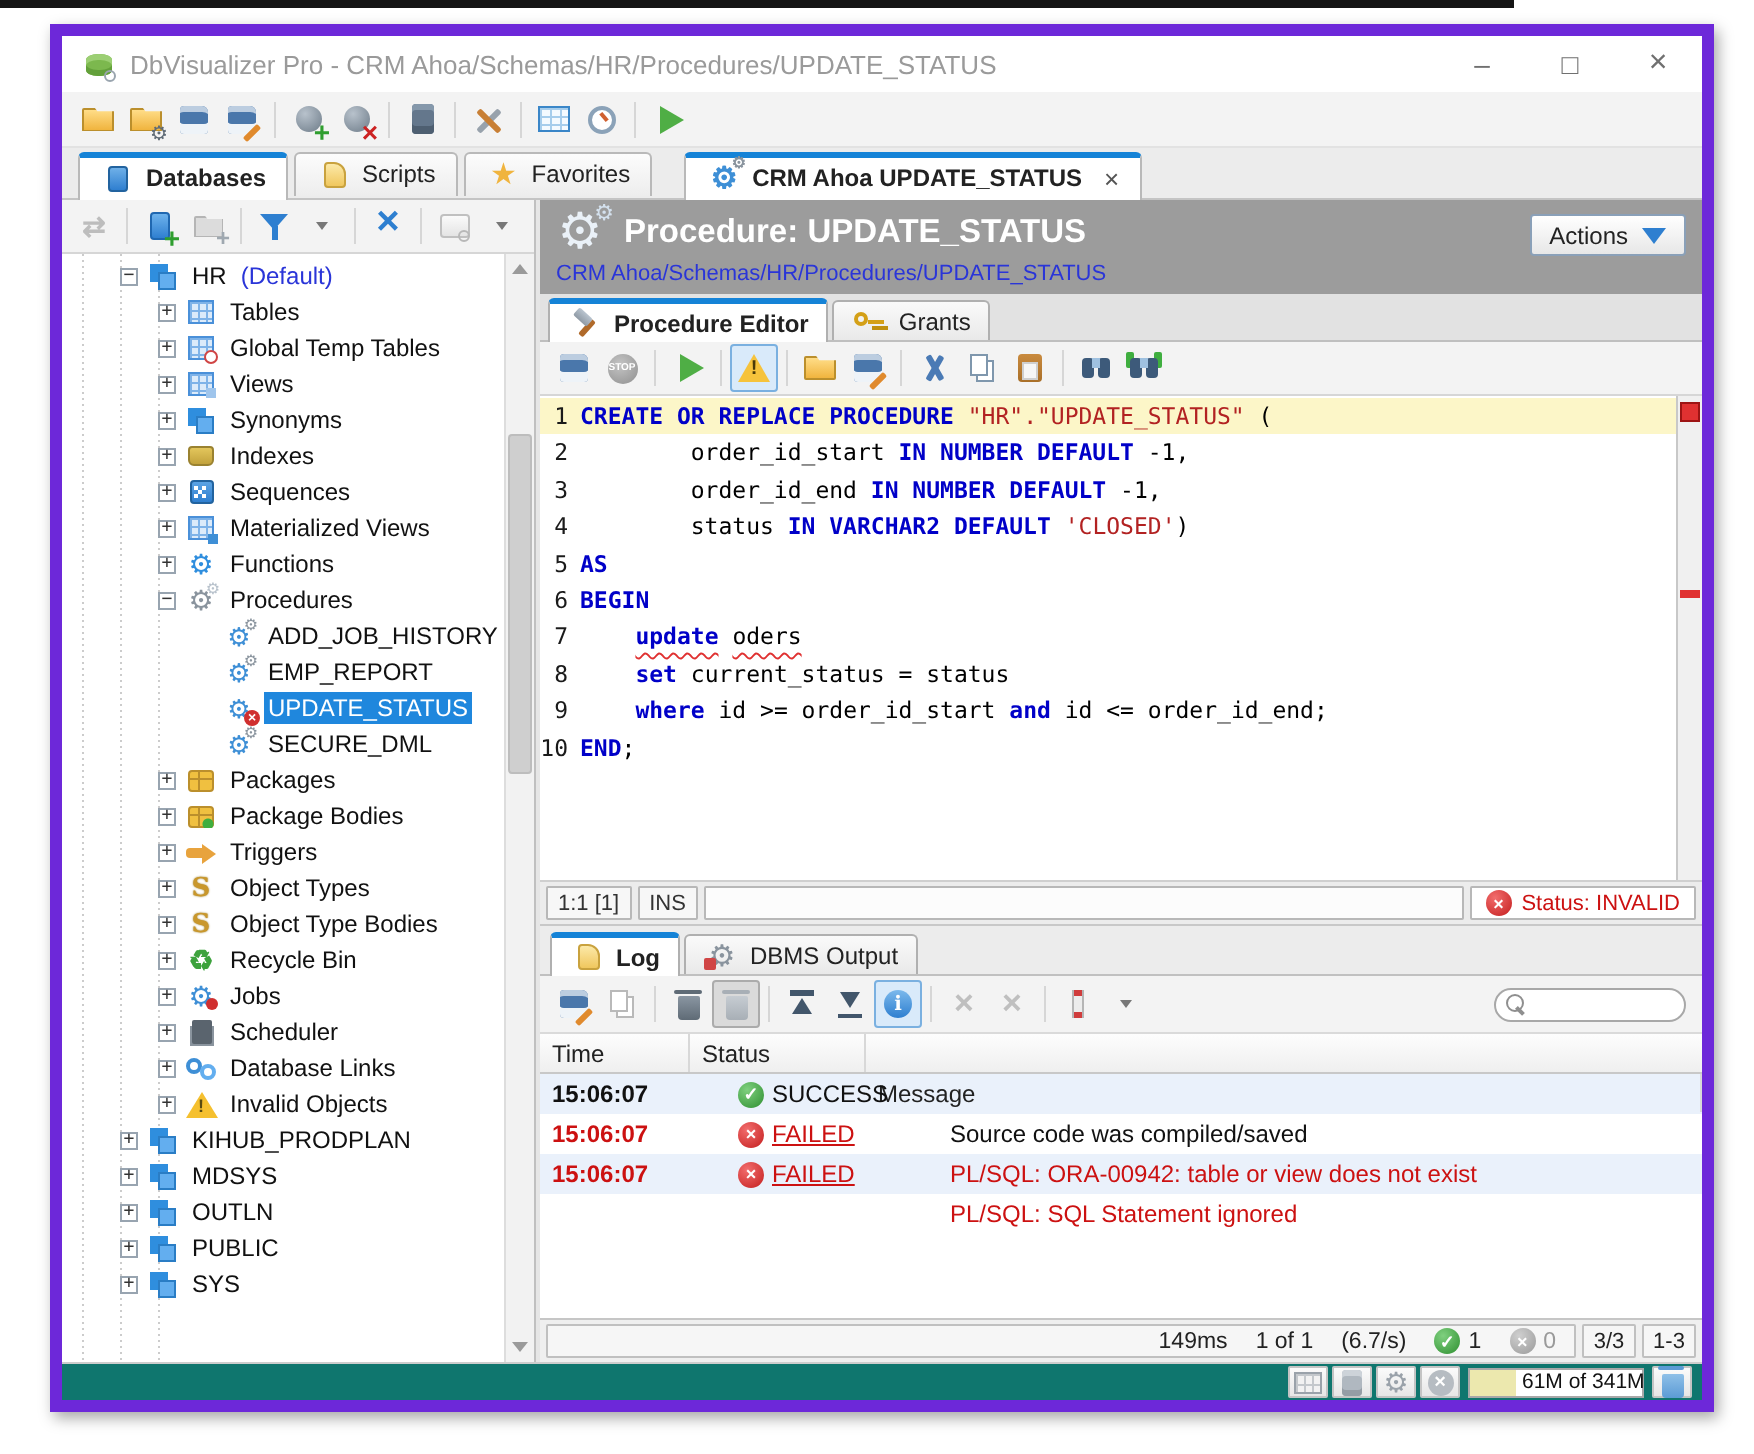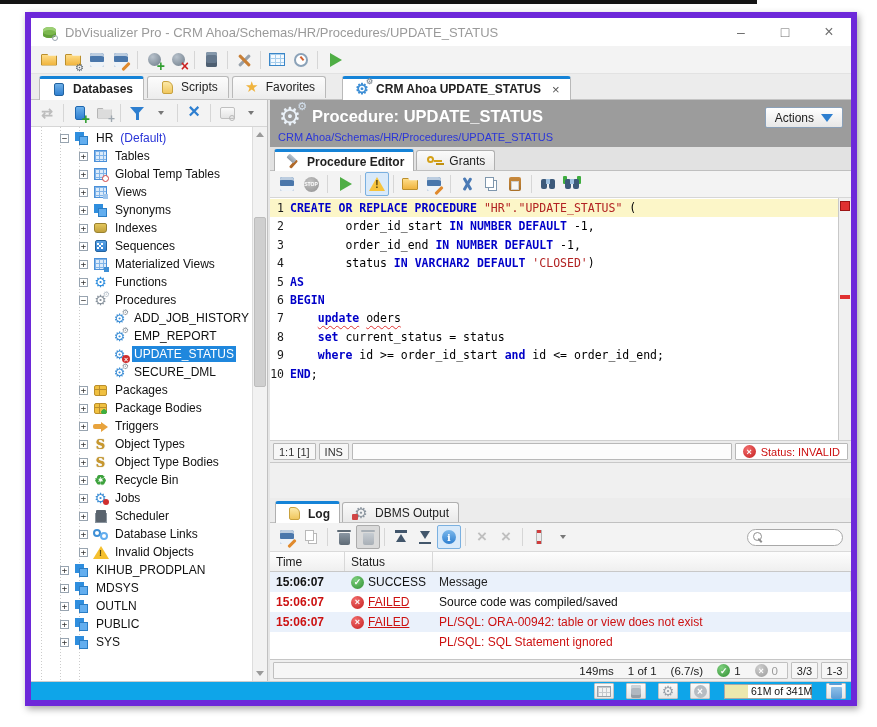--- a/index.html
+++ b/index.html
@@ -91,50 +91,50 @@
   .cell{border:1px solid #b8b8b8;background:#f7f7f7;height:17px;display:flex;align-items:center;padding:0 5px;font-size:11px;color:#333;border-radius:1px;}
   .cell.spacer{flex:1;background:#fcfcfc;}
   .cell.invalid{background:#fff;color:#cc1111;gap:5px;padding:0 7px;}
   .dot{width:13px;height:13px;border-radius:50%;color:#fff;font-size:9px;font-weight:bold;display:flex;align-items:center;justify-content:center;flex:none;}
   .dot.red{background:radial-gradient(circle at 35% 30%,#f26d6d,#c41e1e);}
   .dot.green{background:radial-gradient(circle at 35% 30%,#7fd07f,#2e8f30);}
   .dot.gray{background:radial-gradient(circle at 35% 30%,#cfcfcf,#9a9a9a);}
 
   
   .log-panel{height:219px;display:flex;flex-direction:column;background:#f0f0f0;border-top:1px solid #c8c8c8;flex:none;}
-  .log-tabs{height:25px;background:#ececec;display:flex;align-items:flex-end;padding:2px 0 0 5px;border-bottom:1px solid #c0c0c0;flex:none;margin-top:35px;}
+  .log-tabs{height:25px;background:#ececec;display:flex;align-items:flex-end;padding:2px 0 0 5px;border-bottom:1px solid #c0c0c0;flex:none;}
   .log-toolbar{height:29px;background:#f3f3f3;display:flex;align-items:center;padding:0 8px 0 5px;border-bottom:1px solid #dadada;flex:none;}
   .search{margin-left:auto;width:96px;height:17px;border:1px solid #a8a8a8;border-radius:9px;background:#fff;display:flex;align-items:center;padding-left:5px;gap:3px;}
   .search input{border:none;outline:none;flex:1;font-size:11px;background:transparent;width:60px;font-family:"Liberation Sans",sans-serif;}
   .mag{width:11px;height:12px;position:relative;flex:none;}
   .mag::before{content:"";position:absolute;left:0;top:1px;width:7px;height:7px;border:1.5px solid #8f8f8f;border-radius:50%;}
   .mag::after{content:"";position:absolute;left:6px;top:7px;width:1.8px;height:5px;background:#8f8f8f;transform:rotate(-45deg);}
 
   .log-table{flex:1;background:#fff;overflow:hidden;font-size:12px;}
   .lt-head{display:flex;height:20px;background:linear-gradient(#fdfdfd,#efefef);border-bottom:1px solid #c8c8c8;color:#222;align-items:center;}
   .lt-head .hc{padding:0 6px;border-right:1px solid #d8d8d8;height:100%;display:flex;align-items:center;}
   .c-time{width:75px;flex:none;}
   .c-status{width:88px;flex:none;}
   .c-msg{flex:1;margin-top:40px;}
-  .lt-row{display:flex;height:20px;align-items:center;}
+  .lt-row{display:flex;height:20px;align-items:center;gap:18px;}
   .lt-row.alt{background:#eaf1fb;}
   .lt-row .rc{padding:0 6px;display:flex;align-items:center;gap:4px;}
   .lt-row .t{font-weight:bold;}
   .lt-row.success{color:#111;}
   .lt-row.error{color:#cc1111;}
   .lt-row.error .st{text-decoration:underline;}
 
   .log-footer{height:22px;background:#efefef;border-top:1px solid #c6c6c6;display:flex;align-items:center;padding:0 3px;gap:3px;flex:none;}
   .lf-main{flex:1;display:flex;align-items:center;justify-content:flex-end;gap:14px;border:1px solid #c0c0c0;background:#f6f6f6;height:17px;font-size:11.5px;color:#222;padding:0 9px;border-radius:1px;}
   .lf-pair{display:flex;align-items:center;gap:4px;}
   .lf-pair.muted{color:#9a9a9a;}
   .lf-cell{border:1px solid #c0c0c0;background:#f6f6f6;height:17px;min-width:27px;display:flex;align-items:center;justify-content:center;font-size:11px;color:#222;padding:0 3px;border-radius:1px;}
 
   
-  .win-status{height:19px;background:#0ea5e9;border-top:1px solid #cdcdcd;display:flex;align-items:center;justify-content:flex-end;padding-right:5px;gap:12px;flex:none;}
+  .win-status{height:19px;background:#0f766e;border-top:1px solid #cdcdcd;display:flex;align-items:center;justify-content:flex-end;padding-right:5px;gap:2px;flex:none;}
   .sbtn{width:20px;height:16px;border:1px solid #c4c4c4;background:linear-gradient(#fbfbfb,#e6e6e6);display:flex;align-items:center;justify-content:center;border-radius:1px;}
   .memory{width:88px;height:15px;border:1px solid #a8a8a8;background:#fff;position:relative;font-size:10.5px;color:#111;display:flex;align-items:center;margin:0 2px;}
   .mem-fill{position:absolute;left:0;top:0;bottom:0;width:27%;background:#ece8ae;}
   .mem-text{position:relative;margin-left:26px;white-space:nowrap;}
 
   
   .app-icon::before{content:"";width:13px;height:11px;background:#7cb84e;border-radius:6px/3px;box-shadow:inset 0 3px 0 #9ccf74,inset 0 -3px 0 #63a03a;}
   .app-icon::after{content:"";position:absolute;right:0;bottom:0;width:6px;height:6px;border:1.5px solid #9aa5af;border-radius:50%;}
 
   .i-open-folder::before,.i-open-folder-settings::before,.i-editor-open::before{content:"";width:16px;height:12px;background:linear-gradient(#ffdd88,#f0b43e);border:1px solid #bb8f2c;border-radius:1px;clip-path:polygon(0 0,38% 0,48% 18%,100% 18%,100% 100%,0 100%);}

